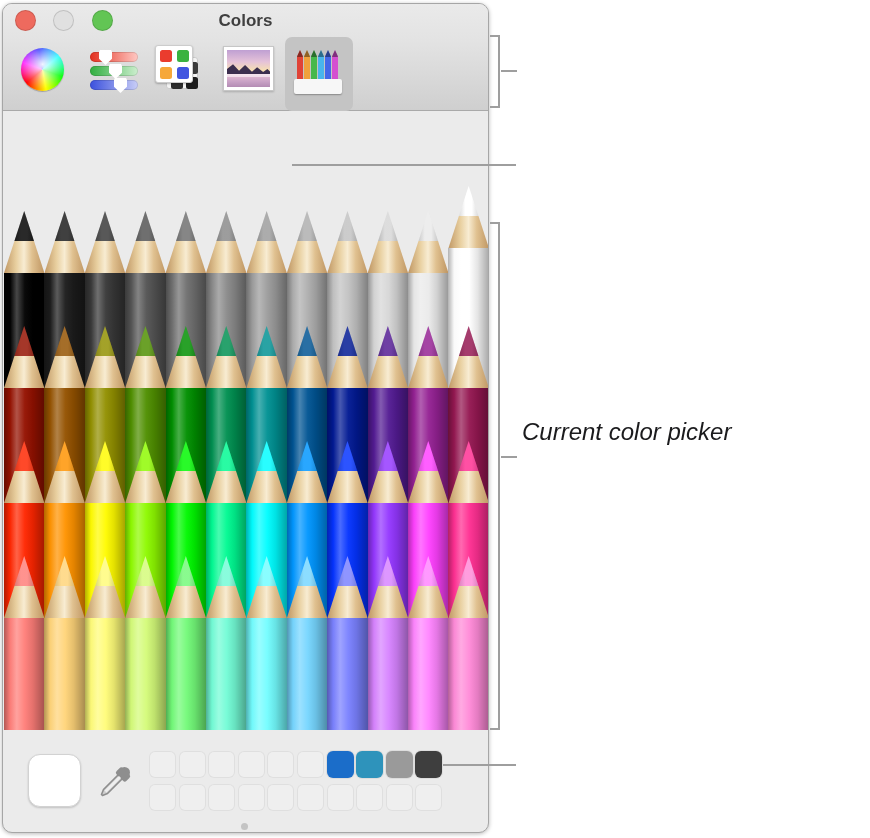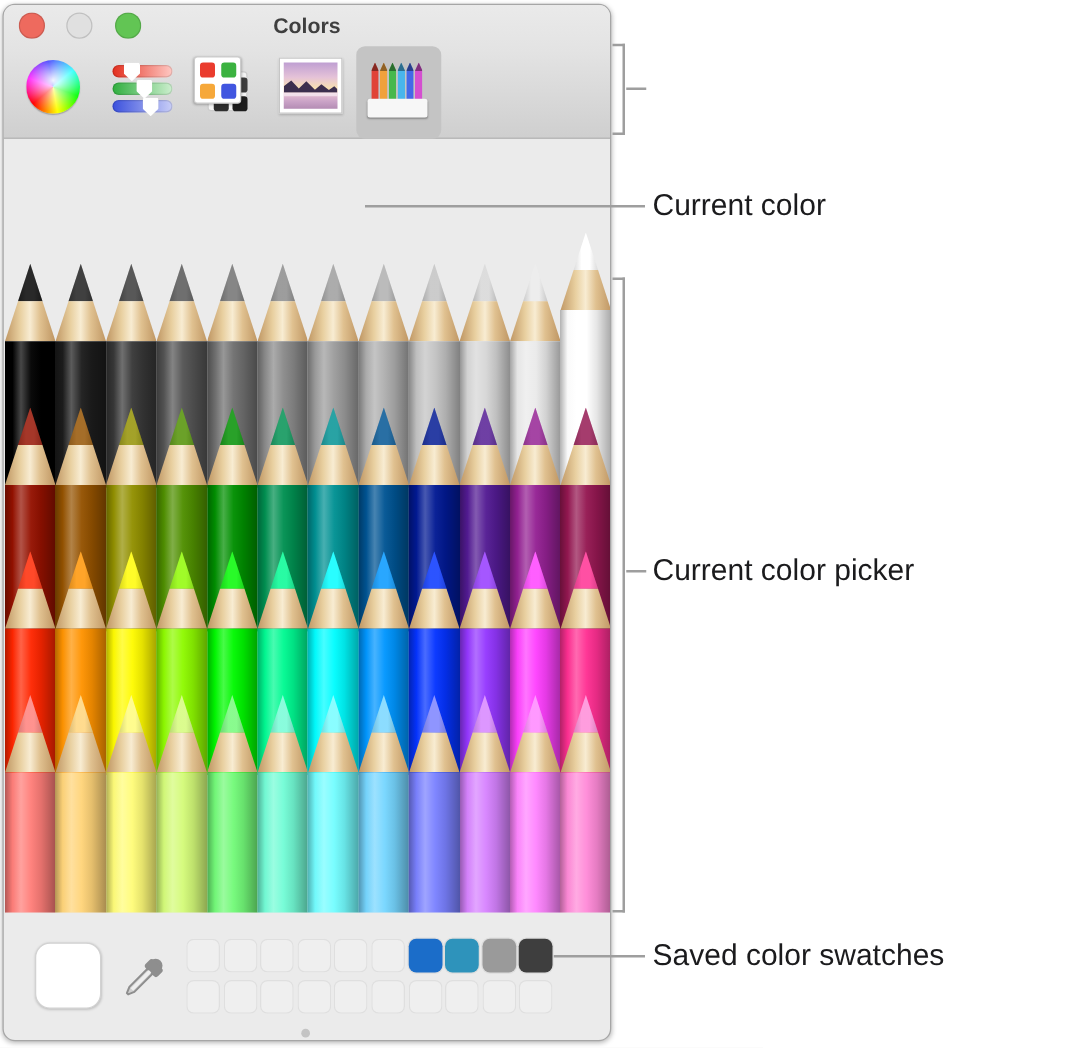--- a/index.html
+++ b/index.html
@@ -131,21 +131,21 @@
   .bracket::after { bottom:0; }
   #bracket-pickers { top:35px; height:73px; }
   #bracket-picker-area { top:222px; height:508px; }
   .stub { position:absolute; left:501px; width:16px; height:2px; background:#9e9e9e; }
   #stub-pickers { top:70px; }
   #stub-picker-area { top:456px; }
   .callout-label { position:absolute; left:522px; transform:translateY(-50%);
     font-size:24px; color:#1b1b1d; white-space:nowrap; }
   #lbl-pickers { top:71px; }
   #lbl-current-color { top:165px; }
-  #lbl-picker-area { top:457px; }
+  #lbl-picker-area { top:432px;font-style:italic; }
   #lbl-swatches { top:765px; }
 </style>
 </head>
 <body>
 
 <div id="canvas">
   <div id="window">
 
     <div id="chrome">
       <span class="tl" id="tl-close" style="background: rgb(238, 106, 94);"></span>
@@ -583,21 +583,19 @@
         <div class="swatch"></div>
       </div>
 
     <div id="resize-dot"></div>
   </div>
 
   <div class="bracket" id="bracket-pickers"></div>
   <div class="stub" id="stub-pickers"></div>
 
   <div class="callout-line" id="line-current-color"></div>
-  <div class="callout-label" id="lbl-current-color">Current color</div>
 
   <div class="bracket" id="bracket-picker-area"></div>
   <div class="stub" id="stub-picker-area"></div>
   <div class="callout-label" id="lbl-picker-area">Current color picker</div>
 
   <div class="callout-line" id="line-swatches"></div>
-  <div class="callout-label" id="lbl-swatches">Saved color swatches</div>
 </div>
 
 </body></html>

